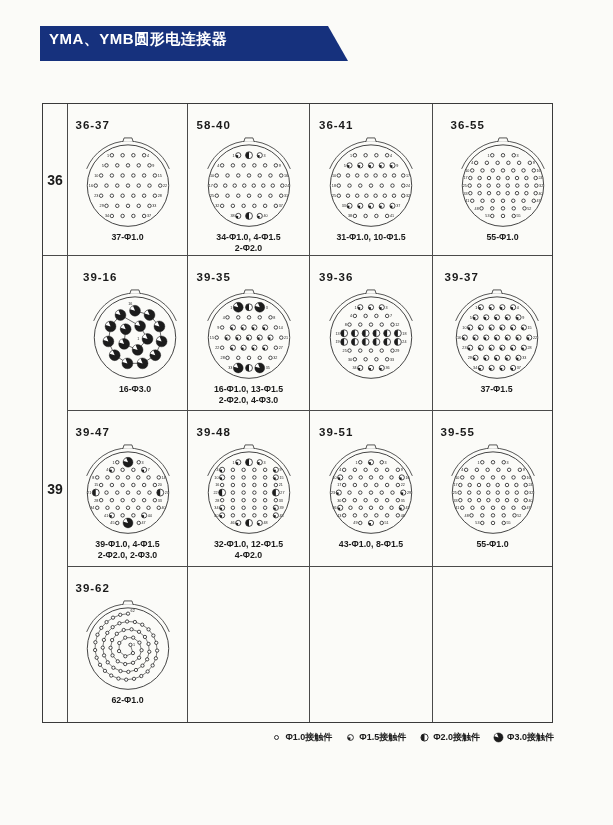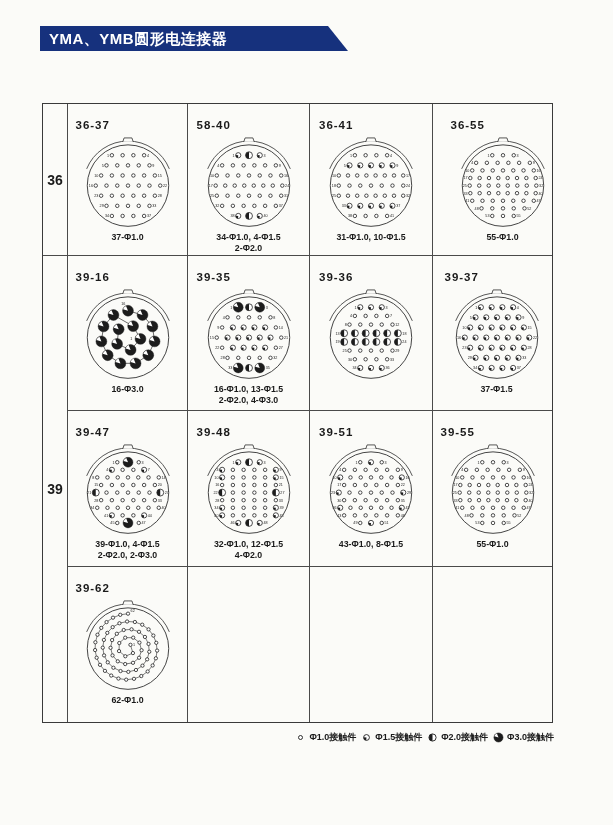--- a/index.html
+++ b/index.html
@@ -3,21 +3,21 @@
 <meta charset="utf-8">
 <style>
   html,body{margin:0;padding:0;}
   body{
     width:613px;height:825px;position:relative;overflow:hidden;
     background:#fbfbf8;
     font-family:"Liberation Sans", sans-serif;
     color:#1a1a1a;
   }
   .banner{
-    position:absolute;left:40px;top:26px;width:308px;height:25px;
+    position:absolute;left:40px;top:26px;width:308px;height:35px;
     background:#16317d;color:#fff;
     clip-path:polygon(0 0,288px 0,308px 100%,0 100%);
     font-weight:bold;font-size:15px;line-height:25px;
     padding-left:9px;box-sizing:border-box;letter-spacing:.5px;
   }
   .conn-table{
     position:absolute;left:42px;top:103px;width:511px;height:620px;
     border:1.5px solid #3a3a3a;box-sizing:border-box;
     display:grid;
     grid-template-columns:24px 120px 122px 123px 1fr;
@@ -32,21 +32,21 @@
   .glabel{
     display:flex;align-items:center;justify-content:center;
     font-weight:bold;font-size:14px;box-sizing:border-box;
   }
   .glabel.bt{border-top:1px solid #4a4a4a;}
   .title{font-weight:bold;font-size:11.5px;margin-top:15px;letter-spacing:1px;}
   .conn{width:104px;height:104px;display:block;}
   .caption{font-weight:bold;font-size:8.8px;line-height:10.5px;text-align:center;margin-top:-3px;white-space:pre;}
   .legend{
     position:absolute;top:731px;right:59px;
-    display:flex;gap:5px;align-items:center;
+    display:flex;gap:13px;align-items:center;
   }
   .legend-item{display:flex;align-items:center;gap:3px;font-size:9px;font-weight:bold;}
   .legend-item svg{display:block;}
 </style>
 </head>
 <body>
 
 <div class="banner">
   <span>YMA、YMB圆形电连接器</span>
 </div>
@@ -687,21 +687,21 @@
             <circle cx="60" cy="98.015" r="2" fill="#fff" stroke="#1c1c1c" stroke-width="0.9"></circle>
           </g>
           <g>
             <circle cx="72.4" cy="98.015" r="2" fill="#fff" stroke="#1c1c1c" stroke-width="0.9"></circle>
           </g>
           <text x="75.60000000000001" y="99.615" font-size="4.3" text-anchor="start" fill="#222">55</text>
         </svg>
         <div class="caption">55-Φ1.0</div>
       </div>
     </div>
-    <div class="cell bt" style="grid-area: 2 / 2;">
+    <div class="cell bt" style="grid-area: 2 / 2; align-items: flex-end;">
       <div>
         <div class="title">39-16</div>
         <svg viewBox="0 0 120 120" class="conn">
           <path d="M12.3 43.7 A51.5 51.5 0 0 1 107.7 43.7" fill="none" stroke="#3c3c3c" stroke-width="1"></path>
           <circle cx="60" cy="63" r="47" fill="none" stroke="#3c3c3c" stroke-width="1.1"></circle>
           <path d="M54 12.5 L55.5 8 L64.5 8 L66 12.5" fill="#fbfbf8" stroke="#3c3c3c" stroke-width="1"></path>
           <path d="M60.0 32.0 L76.8 36.9 L88.2 50.1 L90.7 67.4 L83.4 83.3 L68.7 92.7 L51.3 92.7 L36.6 83.3 L29.3 67.4 L31.8 50.1 L43.2 36.9 L65.9 49.8 L74.4 64.5 L63.0 77.2 L47.4 70.3 L49.2 53.3" fill="none" stroke="#2a2a2a" stroke-width="0.8"></path>
           <g>
             <circle cx="60" cy="32" r="6.2700000000000005" fill="#1c1c1c" stroke="#1c1c1c" stroke-width="0.5"></circle>
             <path d="M60 32 L54.26 30.35 A5.970000000000001 5.970000000000001 0 0 1 57.76 26.46 Z" fill="#fff"></path>

